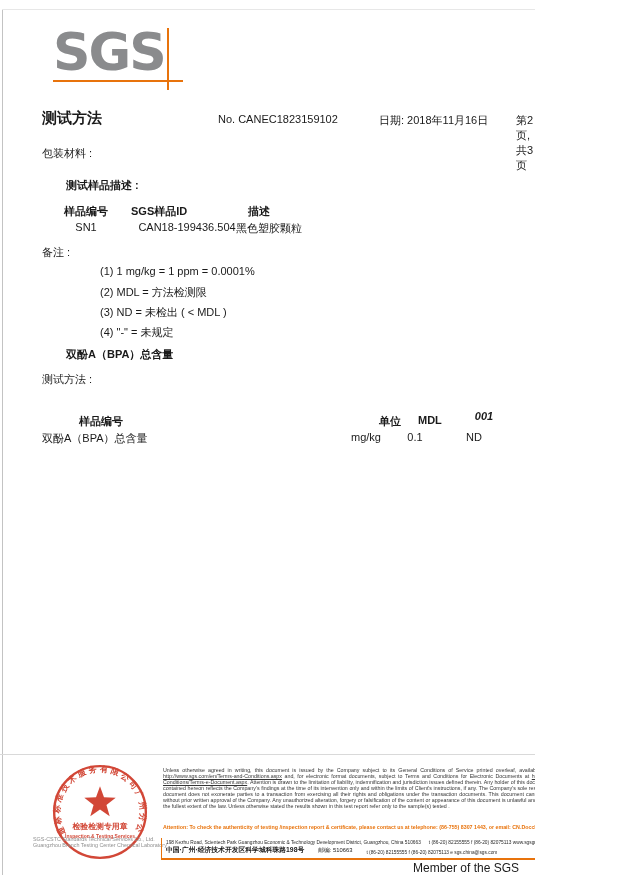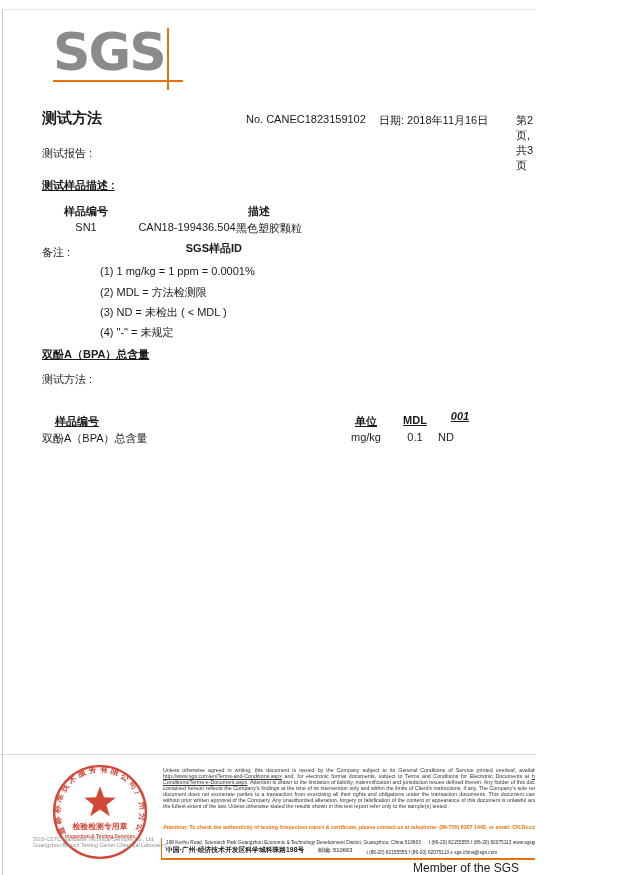--- a/index.html
+++ b/index.html
@@ -11,51 +11,51 @@
   
   .edge-left{left:2px;top:9px;width:1px;height:866px;background:#c3c3c3;}
   .edge-top{left:2px;top:9px;width:612px;height:1px;background:#e7e7e7;}
   
   .logo-text{left:53px;top:26px;font-size:52px;line-height:1;font-weight:bold;
     color:#8a8b8d;letter-spacing:-2px;font-family:"DejaVu Sans","Liberation Sans",sans-serif;}
   .logo-hline{left:53px;top:80px;width:130px;height:2px;background:#e8730c;}
   .logo-vline{left:167px;top:28px;width:2px;height:62px;background:#e8730c;}
   
   .report-title{left:42px;top:109px;font-size:15px;font-weight:bold;}
-  .report-no{left:218px;top:113px;font-size:11px;margin-left:28px;}
+  .report-no{left:218px;top:113px;font-size:11px;}
   .report-date{left:379px;top:113px;font-size:11px;}
   .report-page{left:516px;top:113px;font-size:11px;}
   
   .t11{font-size:11px;}
   .bold{font-weight:bold;}
-  .ul{text-decoration:underline;}
+  .ul{margin-left:24px;}
   .results-label{left:42px;top:146px;}
   .sample-label{left:42px;top:178px;}
   .st-h1{left:50px;top:204px;width:72px;text-align:center;}
-  .st-h2{left:124px;top:204px;width:118px;text-align:right;margin-top:37px;}
+  .st-h2{left:131px;top:204px;width:118px;text-align:left;}
   .st-h3{left:248px;top:204px;}
   .st-c1{left:50px;top:221px;width:72px;text-align:center;}
   .st-c2{left:128px;top:221px;width:118px;text-align:center;}
   .st-c3{left:236px;top:221px;}
   .remarks-label{left:42px;top:245px;}
   .remark-0{left:100px;top:265px;}
   .remark-1{left:100px;top:285px;}
   .remark-2{left:100px;top:305px;}
   .remark-3{left:100px;top:325px;}
   .bpa-heading{left:42px;top:347px;}
   .method-label{left:42px;top:372px;}
   .method-text{left:125px;top:372px;width:466px;line-height:20px;text-align:justify;}
   .rt-item-h{left:55px;top:414px;}
   .rt-unit-h{left:338px;top:414px;width:56px;text-align:center;}
-  .rt-mdl-h{left:394px;top:414px;width:42px;text-align:center;}
+  .rt-mdl-h{left:394px;top:414px;width:42px;}
   .rt-sample-h{left:438px;top:410px;width:44px;text-align:center;font-style:italic;}
   .rt-item-c{left:42px;top:431px;}
   .rt-unit-c{left:338px;top:431px;width:56px;text-align:center;}
   .rt-mdl-c{left:394px;top:431px;width:42px;text-align:center;}
-  .rt-sample-c{left:438px;top:431px;width:44px;text-align:left;}
+  .rt-sample-c{left:438px;top:431px;width:44px;text-align:right;}
   
   .footer-topline{left:0;top:754px;width:619px;height:1px;background:#d9d9d9;}
   .disclaimer{left:163px;top:767px;width:450px;font-size:5.3px;line-height:6.05px;
     text-align:justify;color:#353535;}
   .disclaimer .url{text-decoration:underline;}
   .attention{left:163px;top:824px;width:450px;font-size:5.3px;line-height:6.05px;
     font-weight:bold;color:#e8730c;}
   .stamp{left:45px;top:757px;width:110px;height:110px;opacity:0.93;}
   .company-lines{left:33px;top:836px;font-size:5.4px;line-height:6.2px;color:#8f8f8f;white-space:nowrap;}
   .footer-vline{left:161px;top:838px;width:1px;height:20px;background:#e8730c;}
@@ -79,21 +79,21 @@
 
   <div class="abs logo-text">SGS</div>
   <div class="abs logo-hline"></div>
   <div class="abs logo-vline"></div>
 
   <div class="abs report-title">测试方法</div>
   <div class="abs report-no">No. CANEC1823159102</div>
   <div class="abs report-date">日期: 2018年11月16日</div>
   <div class="abs report-page">第2页,共3页</div>
 
-  <div class="abs t11 results-label">测试报告 :</div>
+  <div class="abs t11 results-label">包装材料 :</div>
   <div class="abs t11 bold ul sample-label">测试样品描述 :</div>
 
   <div class="abs t11 bold st-h1">样品编号</div>
   <div class="abs t11 bold st-h2">SGS样品ID</div>
   <div class="abs t11 bold st-h3">描述</div>
   <div class="abs t11 st-c1">SN1</div>
   <div class="abs t11 st-c2">CAN18-199436.504</div>
   <div class="abs t11 st-c3">黑色塑胶颗粒</div>
 
   <div class="abs t11 remarks-label">备注 :</div>

